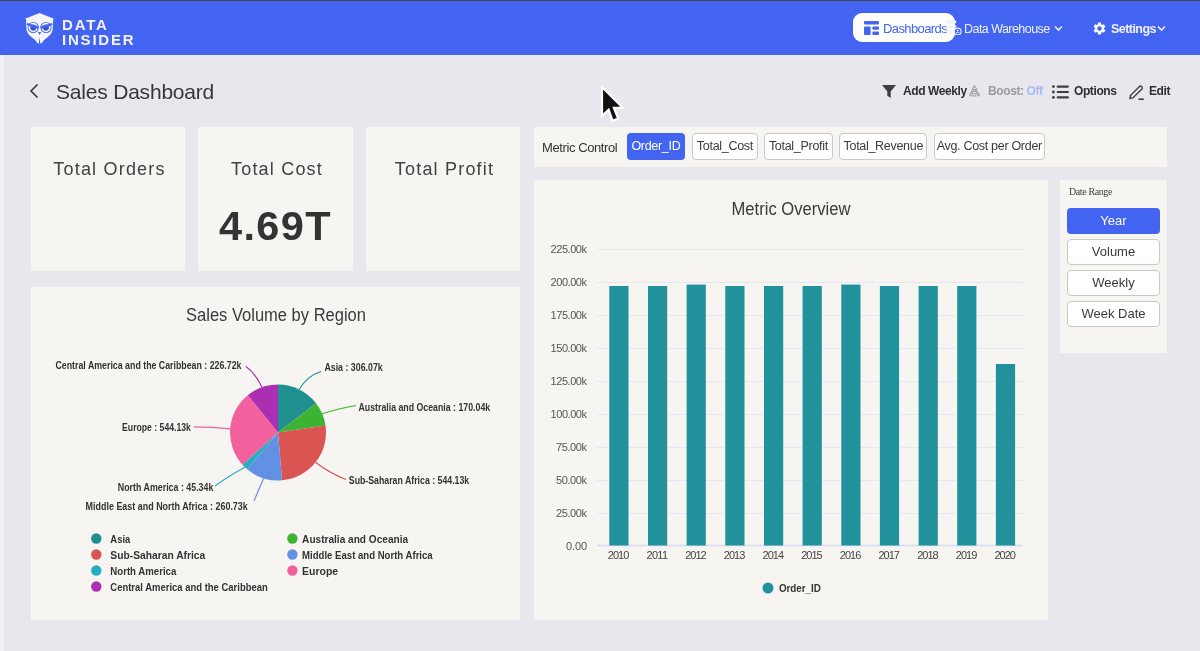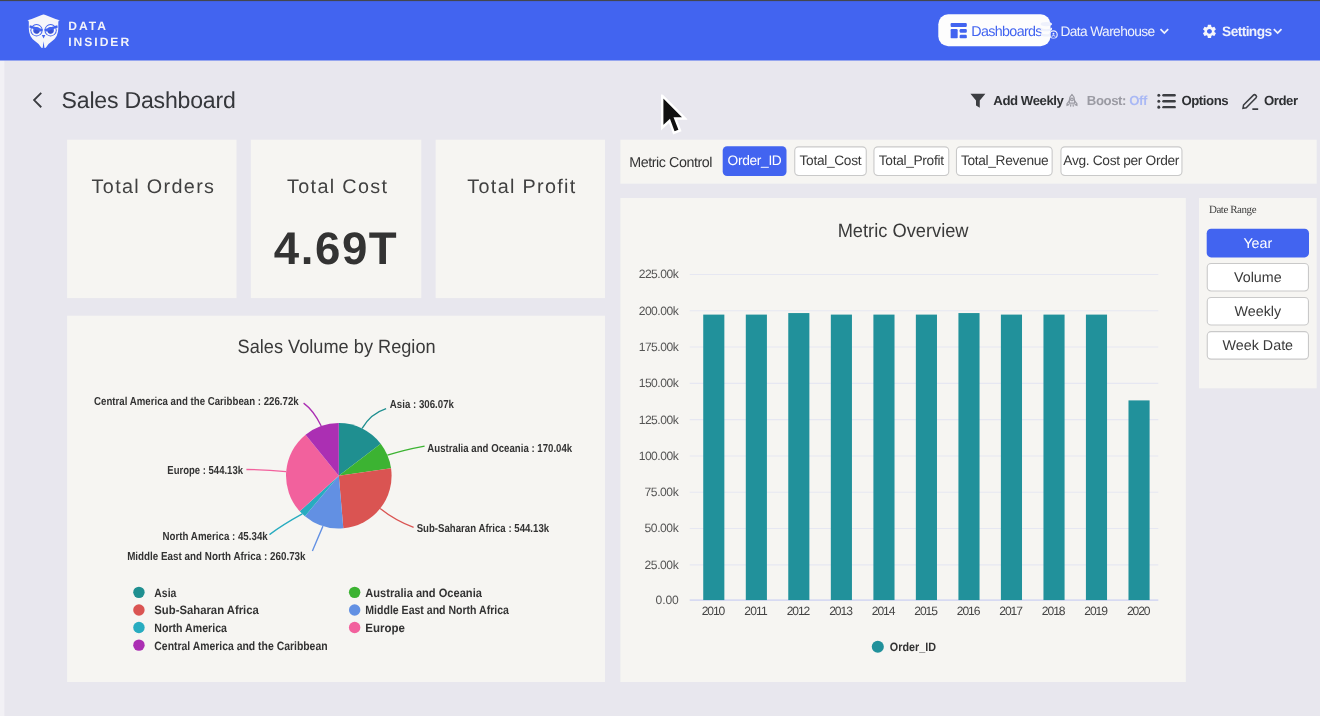--- a/index.html
+++ b/index.html
@@ -1,28 +1,28 @@
 <!DOCTYPE html>
 <html><head>
 <meta charset="utf-8">
 <style>
 * { margin:0; padding:0; box-sizing:border-box; }
 html,body { width:1200px; height:651px; overflow:hidden; }
 body { font-family:"Liberation Sans", sans-serif; background:#e8e7ee; position:relative; }
 .topbar { position:absolute; left:0; top:0; width:1200px; height:55px; background:#4264f0; border-top:1px solid #43464e; }
-.logo-text { position:absolute; left:62px; top:16px; color:#f2f3fa; font-weight:bold; font-size:11px; letter-spacing:1.8px; line-height:15px; }
+.logo-text { position:absolute; left:62px; top:16px; color:#f2f3fa; font-weight:bold; font-size:15px; letter-spacing:1.8px; line-height:15px; }
 .dash-btn { position:absolute; left:822px; top:12px; width:102px; height:29px; background:#fdfdfd; border-radius:9px;margin-left:31px; }
 .dash-btn .txt { position:absolute; left:30px; top:8px; color:#4264f0; font-size:13px; letter-spacing:-0.6px; white-space:nowrap; }
 .nav-item { position:absolute; top:0; height:55px; color:#eef1fc; font-size:12.5px; letter-spacing:-0.55px; white-space:nowrap; }
 .nav-txt { position:absolute; top:21px; }
 .hdr-title { position:absolute; left:56px; top:80px; font-size:21px; letter-spacing:-0.2px; color:#35373b; }
 .back { position:absolute; left:28px; top:83px; }
 .tool { position:absolute; top:82.5px; font-size:12px; font-weight:bold; letter-spacing:-0.4px; color:#2e3033; }
 .tool span { position:absolute; white-space:nowrap; top:1px; }
-.card { position:absolute; background:#f6f5f2;margin-left:30px; }
+.card { position:absolute; background:#f6f5f2; }
 .kpi-t { text-align:center; font-size:18px; color:#414141; position:absolute; width:100%; top:32px; letter-spacing:1.2px; text-indent:3px; }
 .kpi-v { text-align:center; font-size:41.5px; font-weight:bold; color:#333; position:absolute; width:100%; top:75px; letter-spacing:1.4px; }
 .mbtn { position:absolute; top:6px; height:27px; background:#fff; border:1px solid #c9c9c9; border-radius:4px; color:#3a3a3a; font-size:12.5px; letter-spacing:-0.3px; text-align:center; line-height:25px; }
 .dbtn { position:absolute; left:7px; width:93px; height:26px; background:#fff; border:1px solid #c9c9c9; border-radius:4px; color:#3a3a3a; font-size:13px; text-align:center; line-height:24px; }
 </style>
 </head>
 <body>
 <div style="position:absolute;left:0;top:55px;width:3.5px;height:596px;background:#f2f1f5;"></div>
 <div class="topbar">
   <svg style="position:absolute;left:24.5px;top:11.5px" width="30" height="31" viewBox="0 0 30 31">
@@ -104,21 +104,21 @@
         <rect x="4.6" y="11.3" width="12.4" height="2.2" rx="1.1"></rect>
       </g>
   </svg>
   <span style="left:22px;">Options</span>
 </div>
 <div class="tool" style="left:1129px;">
   <svg style="position:absolute;left:0;top:1px" width="16" height="16" viewBox="0 0 16 16" fill="none" stroke="#3c3e42" stroke-width="1.4">
     <path d="M1.5 11.5 L10.5 2.5 Q11.5 1.5 12.7 2.7 Q13.9 3.9 12.9 4.9 L3.9 13.9 L1 14.4 Z"></path>
     <path d="M9.5 15.2 H14.8" stroke-width="1.6"></path>
   </svg>
-  <span style="left:20px;">Order</span>
+  <span style="left:20px;">Edit</span>
 </div>
 
 <div class="card" style="left:31px;top:127px;width:154px;height:144px;">
   <div class="kpi-t">Total Orders</div>
 </div>
 <div class="card" style="left:198px;top:127px;width:155px;height:144px;">
   <div class="kpi-t">Total Cost</div>
     <div class="kpi-v">4.69T</div>
 </div>
 <div class="card" style="left:366px;top:127px;width:154px;height:144px;">

